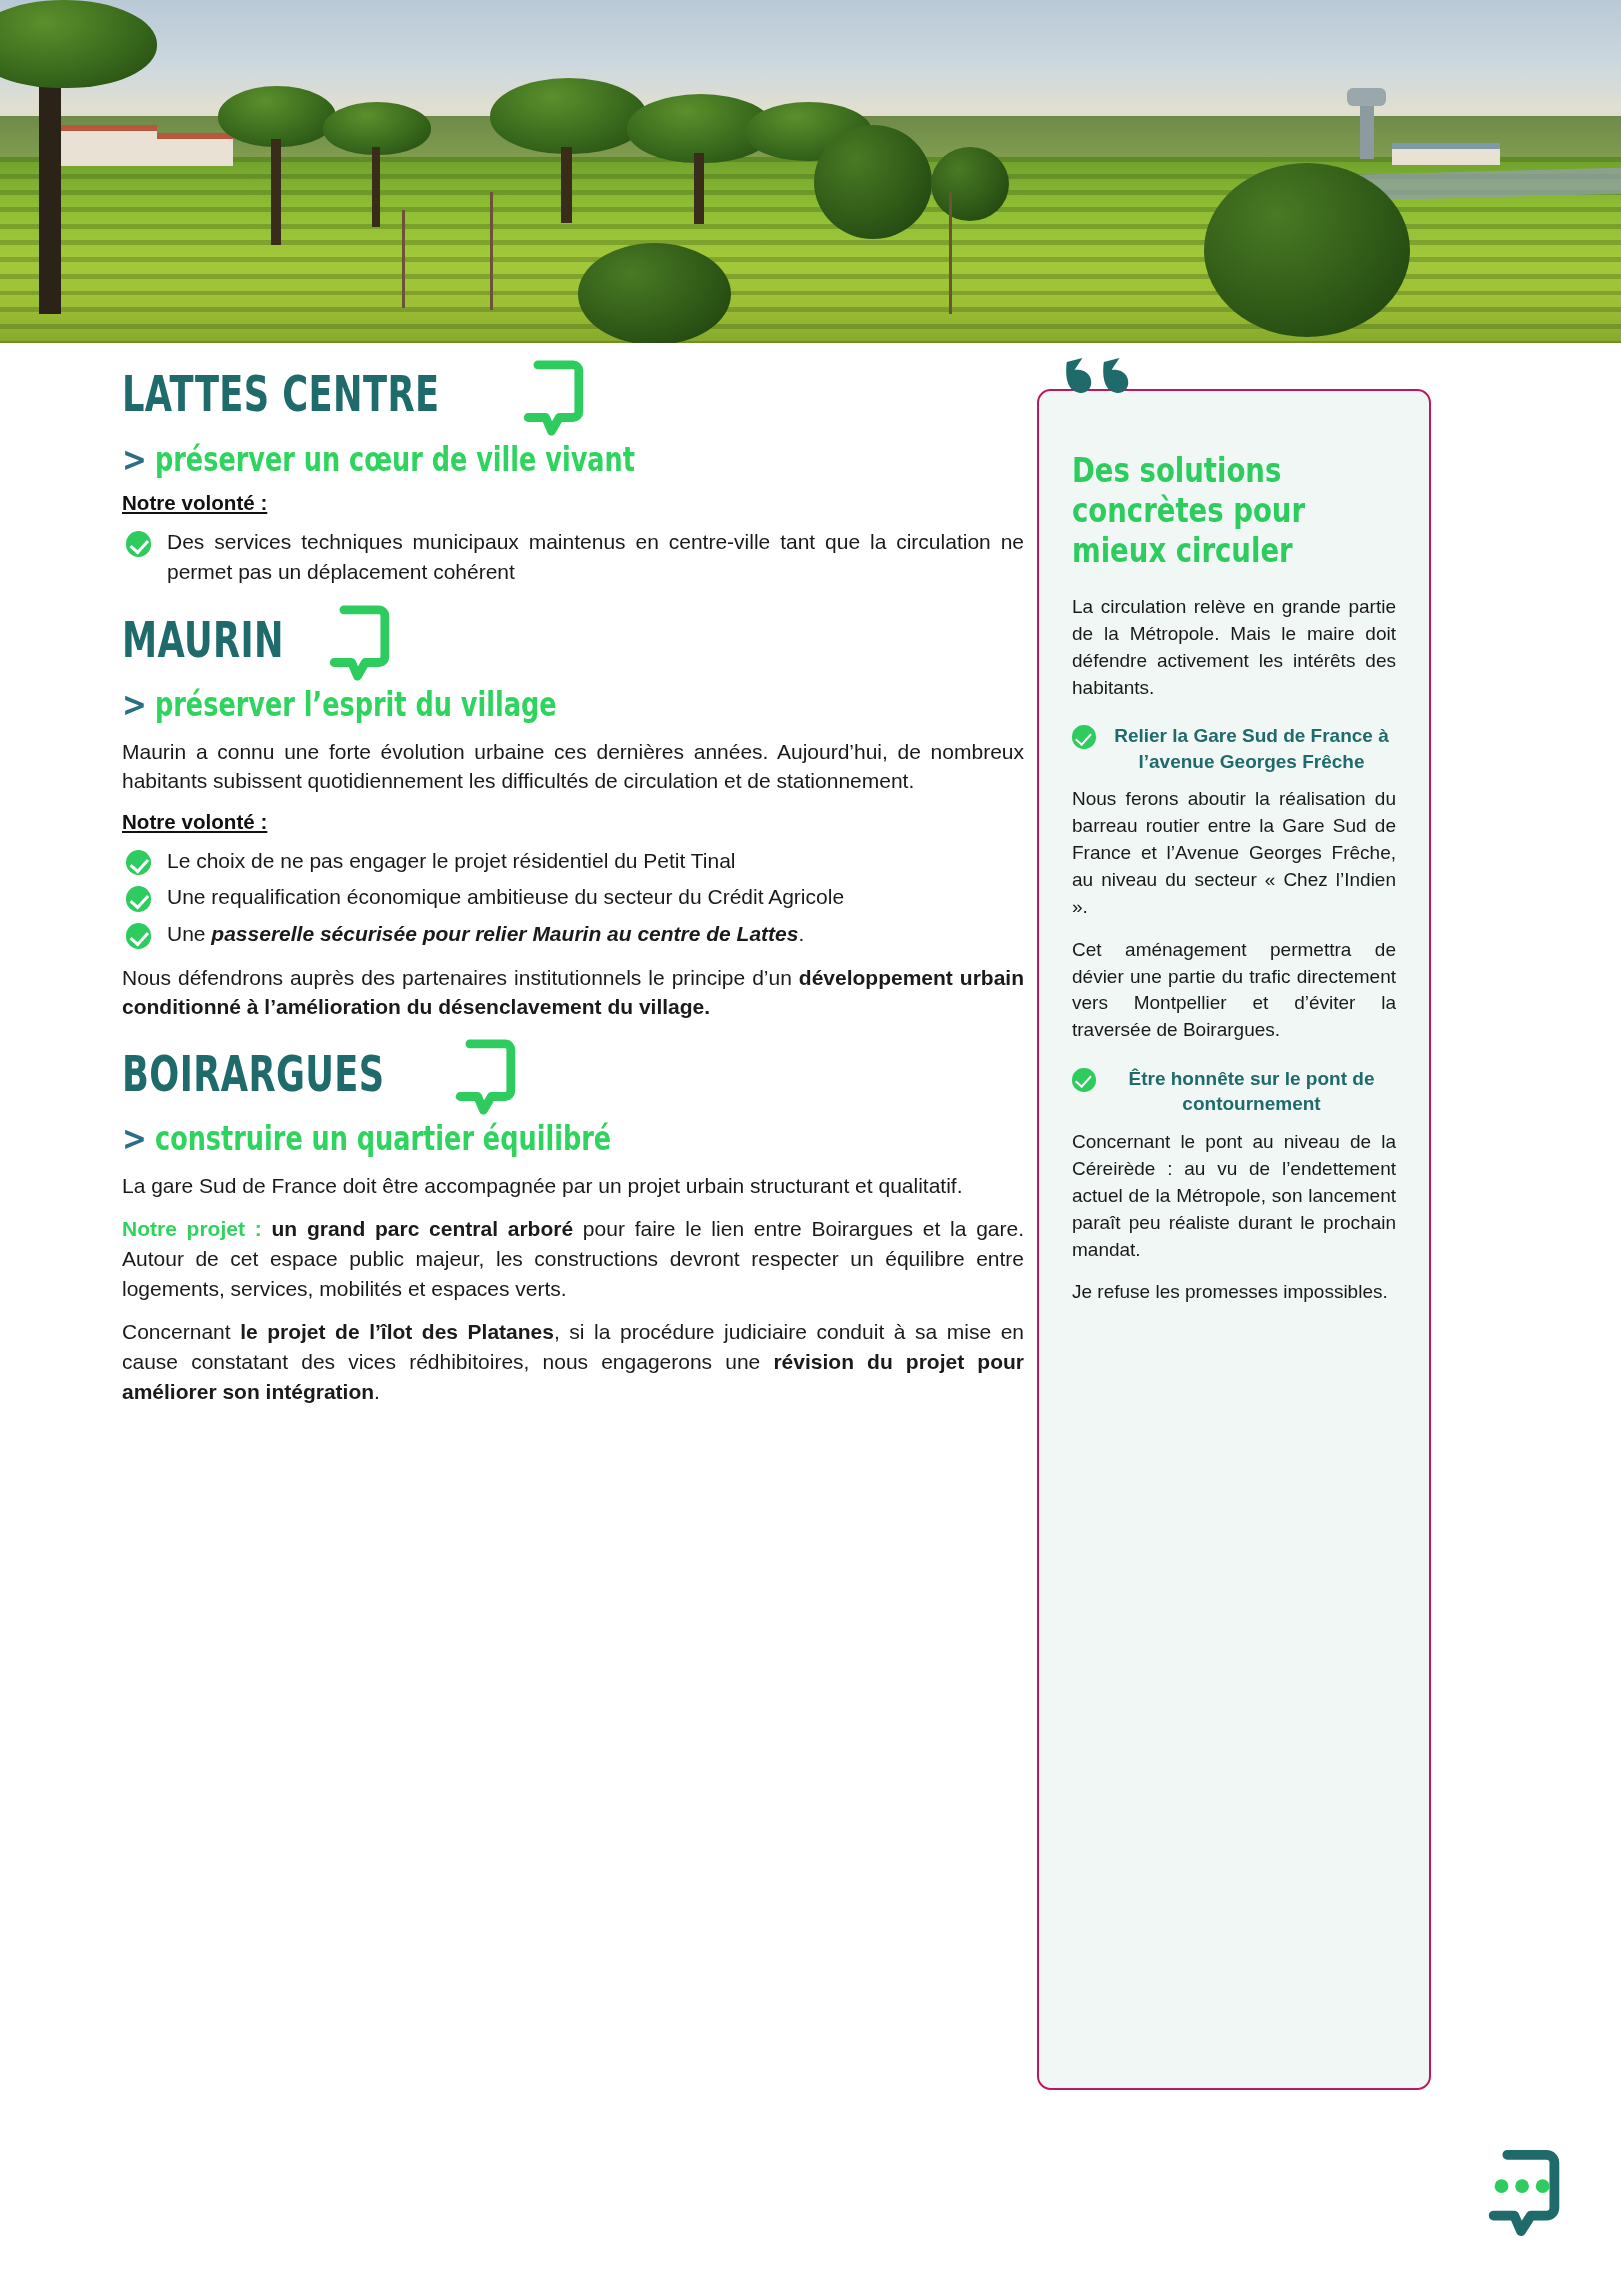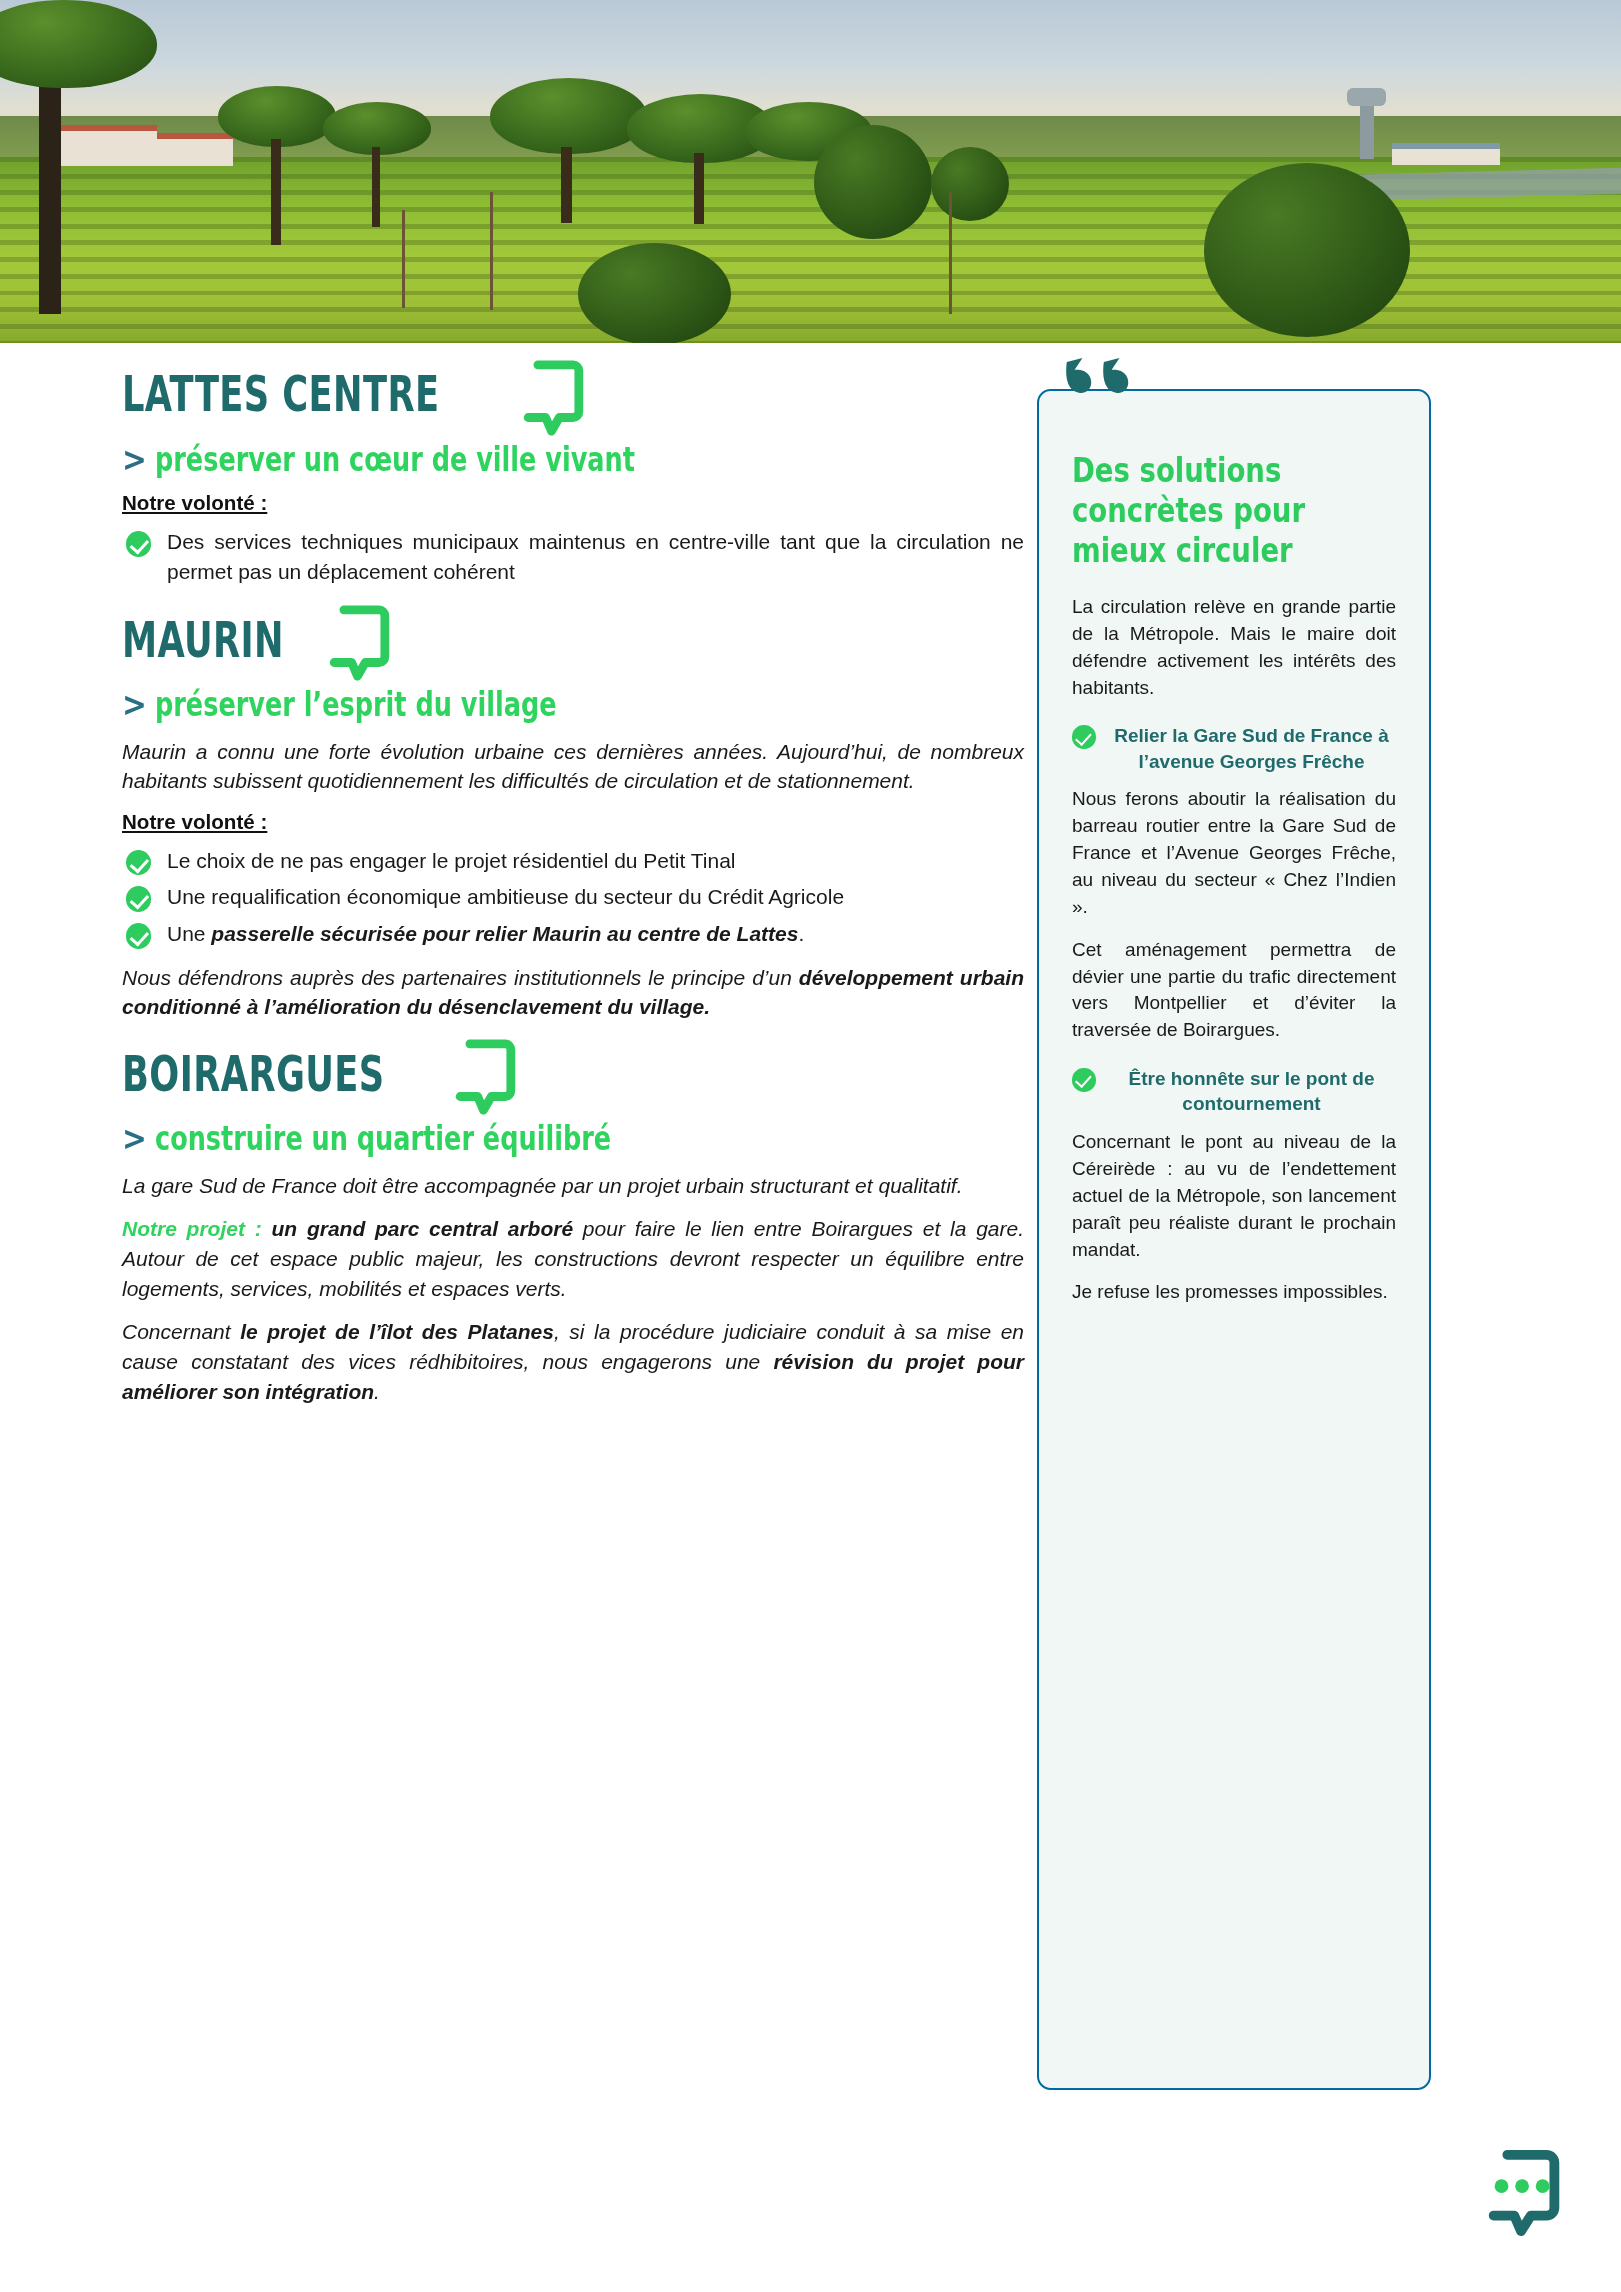--- a/index.html
+++ b/index.html
@@ -144,21 +144,20 @@
     margin: 0 0 11.8px 0;
     text-decoration: underline;
   }
 
   p.body {
     font-size: 21px;
     line-height: 1.42;
     color: #1a1a1a;
     margin: 0 0 13.7px 0;
     text-align: justify;
-    font-style: italic;
   }
   p.body b { font-weight: 700; }
   p.body .green-lbl { color: #2fd45e; font-weight: 700; margin-top: 48px; }
 
   ul.checks { list-style: none; margin: 0 0 13.7px 0; padding: 0; }
   ul.checks li {
     position: relative;
     padding-left: 45px;
     font-size: 21px;
     line-height: 1.42;
@@ -185,21 +184,21 @@
   }
 
   
   .sidebar {
     position: absolute;
     left: 1037px;
     top: 46px;
     width: 394px;
     min-height: 1701px;
     background: #f1f7f5;
-    border: 2px solid #0369a1;
+    border: 2px solid #be185d;
     border-radius: 13.7px;
     padding: 59px 33px 33px 33px;
   }
   .quote-mark {
     position: absolute;
     left: 21.6px;
     top: -35px;
     width: 76px;
     height: 51px;
   }

